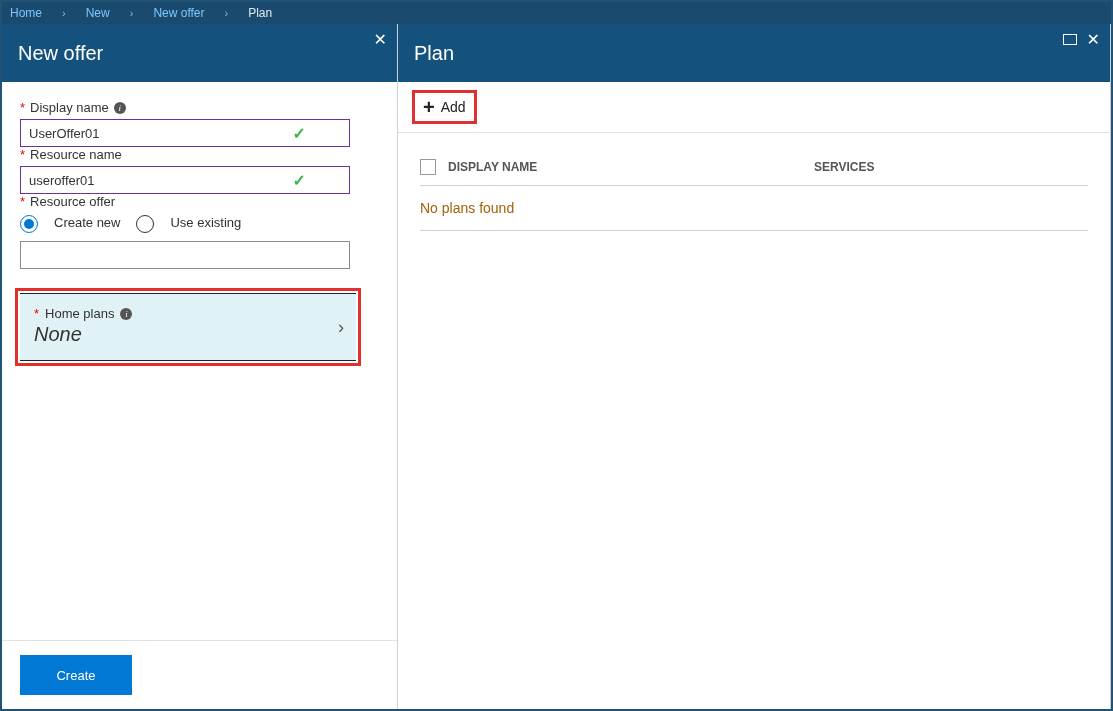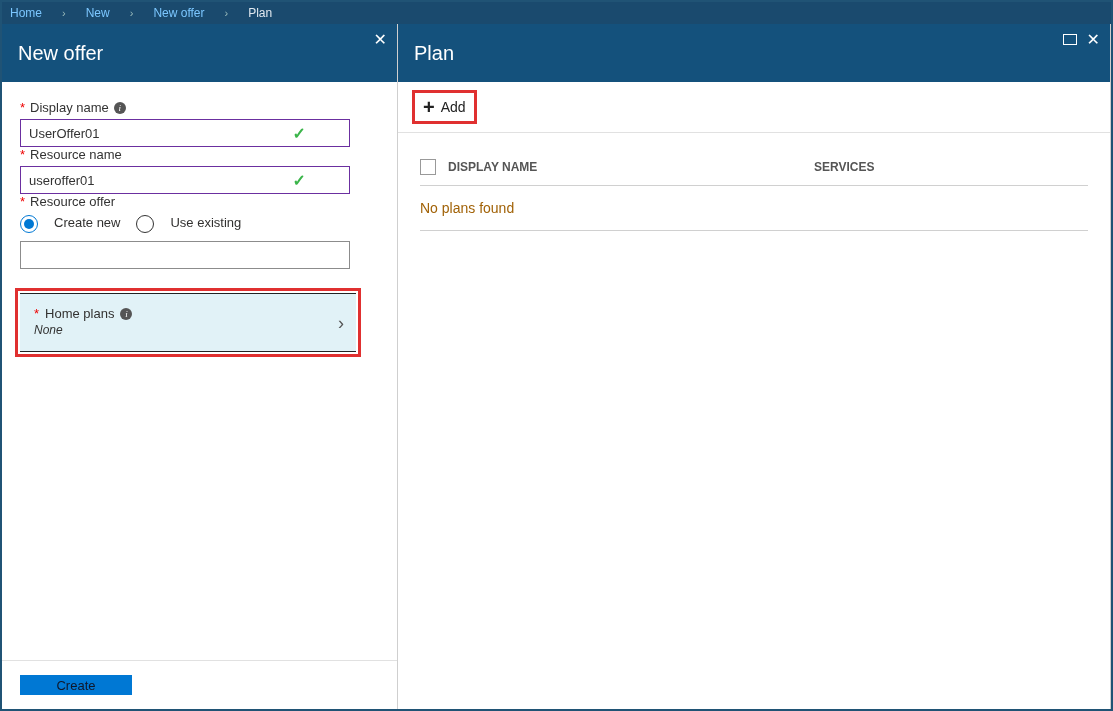--- a/index.html
+++ b/index.html
@@ -120,36 +120,36 @@
     width: 336px;
     border-top: 1px solid #222;
     border-bottom: 1px solid #222;
     background: #e1f2f7;
     padding: 12px 14px 14px 14px;
     position: relative;
     margin-top: 24px;
     cursor: pointer;
   }
   .selector-box .sel-label { font-size:13px; display:flex; gap:6px; align-items:center; }
-  .selector-box .sel-value { font-size:12px; font-style:italic; color:#333; margin-top:2px; }
+  .selector-box .sel-value { font-size:20px; font-style:italic; color:#333; margin-top:2px; }
   .selector-box .chevron {
     position:absolute; right:12px; top:50%; transform:translateY(-50%);
     font-size:18px; color:#555;
   }
   .red-highlight {
     outline: 3px solid #e03030;
     outline-offset: 2px;
   }
   .red-highlight-inner {
     border: 3px solid #e03030;
     display:inline-block;
   }
 
   .btn-primary {
-    background:#0078d4; color:#0f172a; border:none; height:20px; width:112px;
+    background:#0078d4; color:#ffffff; border:none; height:40px; width:112px;
     font-size:13px; cursor:pointer;
   }
 
   .toolbar {
     background:#fff; border-bottom:1px solid #e1e1e1; padding:8px 14px;
   }
   .add-btn {
     display:inline-flex; align-items:center; gap:6px; cursor:pointer;
     padding:4px 8px; font-size:14px; color:#222;
   }

